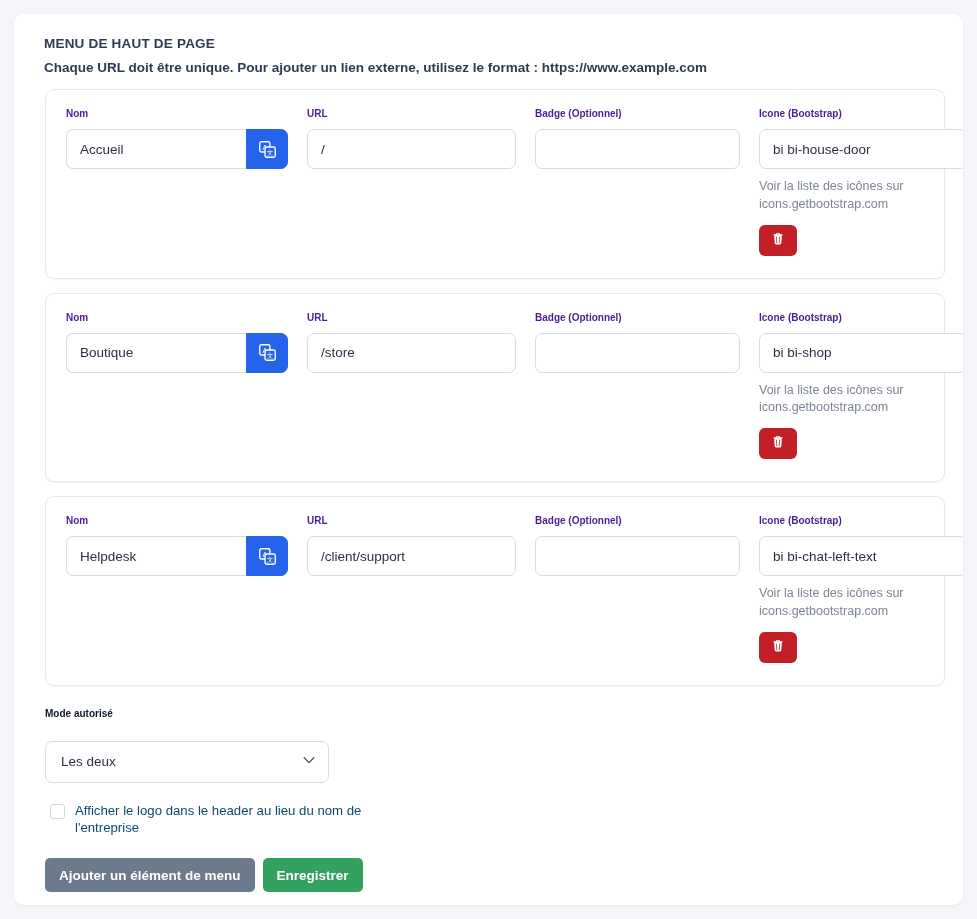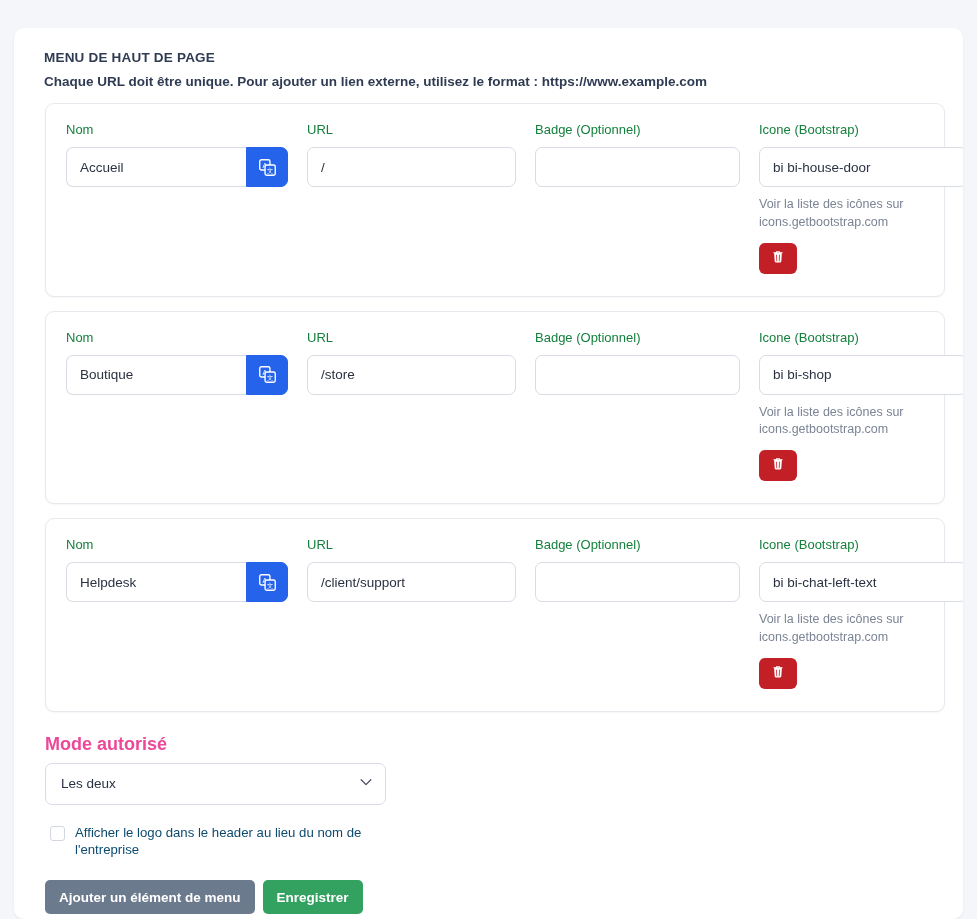--- a/index.html
+++ b/index.html
@@ -5,21 +5,21 @@
   * { box-sizing: border-box; }
   html, body {
     margin: 0; padding: 0;
     width: 977px; height: 919px;
     background: #f4f6f9;
     font-family: "Liberation Sans", sans-serif;
     -webkit-font-smoothing: antialiased;
   }
   .page-card {
     position: absolute;
-    left: 14px; top: 28px;
+    left: 14px; top: 14px;
     width: 949px; height: 891px;
     background: #ffffff;
     border-radius: 10px;
     box-shadow: 0 1px 3px rgba(0,0,0,0.06);
     overflow: hidden;
   }
   .inner {
     padding: 22px 16px 0 16px;
   }
   .section-title {
@@ -47,23 +47,23 @@
     display: flex;
     gap: 19px;
     align-items: flex-start;
   }
   .col-nom   { width: 222px; flex: 0 0 222px; }
   .col-url   { width: 209px; flex: 0 0 209px; }
   .col-badge { width: 205px; flex: 0 0 205px; }
   .col-icon  { width: 208px; flex: 0 0 208px; }
 
   .field-label {
-    font-size: 13px;
-    font-weight: normal;
-    color: #15803d;
+    font-size: 10px;
+    font-weight: bold;
+    color: #4c1d95;
     margin-bottom: 10px;
     display: block;
   }
   .input {
     width: 100%;
     height: 40px;
     border: 1px solid #d8dce3;
     border-radius: 7px;
     background: #fff;
     font-family: "Liberation Sans", sans-serif;
@@ -111,29 +111,29 @@
     border-radius: 6px;
     display: flex;
     align-items: center;
     justify-content: center;
     cursor: pointer;
   }
   .bottom {
     padding: 8px 16px 0 15px;
   }
   .bottom-label {
-    font-size: 18px;
-    font-weight: bold;
-    color: #ec4899;
-    margin-bottom: 8px;
+    font-size: 10px;
+    font-weight: bold;
+    color: #0f172a;
+    margin-bottom: 22px;
     display: block;
   }
   .select-wrap {
     position: relative;
-    width: 341px;
+    width: 284px;
   }
   .select-box {
     width: 100%;
     height: 42px;
     border: 1px solid #d8dce3;
     border-radius: 7px;
     background: #fff;
     font-size: 13.5px;
     color: #2a3142;
     padding: 0 34px 0 15px;

